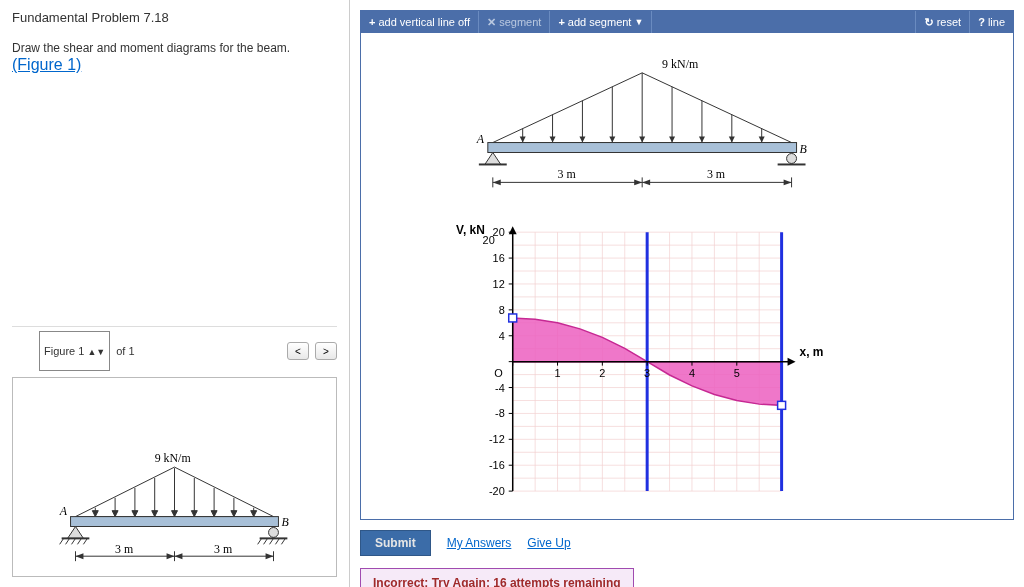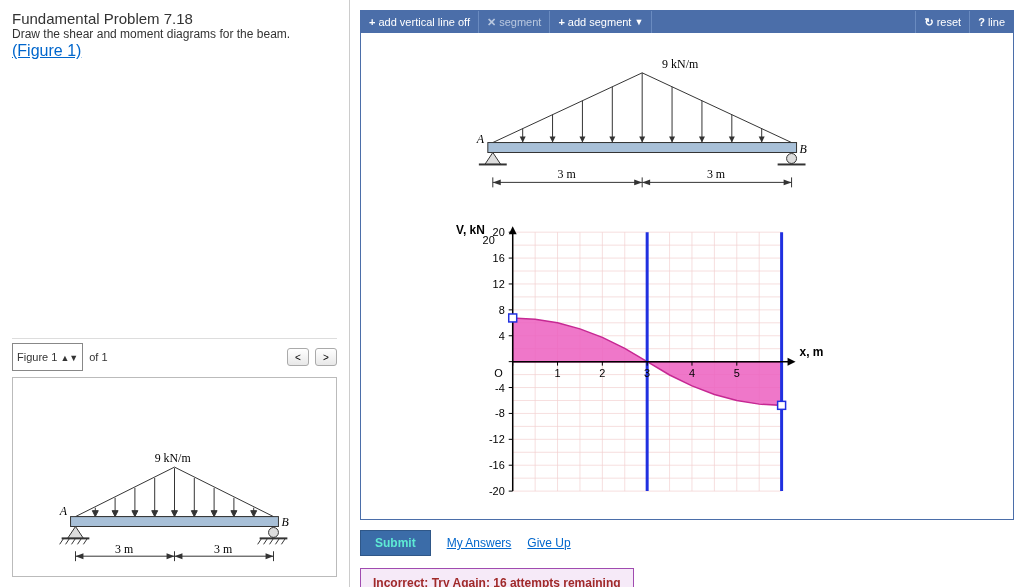--- a/index.html
+++ b/index.html
@@ -1,42 +1,42 @@
 <!DOCTYPE html>
 <html><head>
 <meta charset="utf-8">
 <style>
   * { box-sizing: border-box; margin: 0; padding: 0; }
   body { font-family: Arial, Helvetica, sans-serif; font-size: 12px; color: #333; background: #fff; width: 1024px; height: 587px; overflow: hidden; }
   .layout { display: flex; width: 100%; height: 100%; }
   .left-panel { width: 350px; border-right: 1px solid #ccc; padding: 10px 12px; display: flex; flex-direction: column; }
-  .problem-title { font-size: 15px; font-weight: normal; }
+  .problem-title { font-size: 13px; font-weight: normal; margin-bottom: 16px; }
   .problem-desc { font-size: 12px; margin-bottom: 1px; }
   .figure-link { color: #0066cc; text-decoration: underline; cursor: pointer; font-size: 16px; }
   .left-spacer { flex: 1; }
   .figure-nav { display: flex; align-items: center; gap: 6px; margin-bottom: 6px; padding-top: 4px; border-top: 1px solid #ddd; }
-  .figure-select { border: 1px solid #888; padding: 7px 4px; font-size: 11px; background: #fff; }
+  .figure-select { border: 1px solid #888; padding: 13px 4px; font-size: 11px; background: #fff; margin-left: 27px; }
   .of-text { font-size: 11px; text-align: right; }
   .fignav-spacer { flex: 1; }
   .fignav-btn { width: 22px; height: 18px; border: 1px solid #aaa; background: linear-gradient(#fff,#e8e8e8); border-radius: 3px; font-size: 10px; cursor: pointer; }
   .figure-box { border: 1px solid #bbb; height: 200px; position: relative; background: #fff; }
   .beam-svg { width: 100%; height: 100%; }
 
   .right-panel { flex: 1; padding: 10px; position: relative; }
   .outer-box { border: 1px solid #4b6ea9; height: 510px; position: relative; background: #fff; }
   .toolbar { position: absolute; top: 0; left: 0; right: 0; height: 22px; background: #4b6ea9; display: flex; align-items: stretch; font-size: 11px; color: #fff; }
   .tbtn { display: flex; align-items: center; gap: 3px; padding: 0 8px; border-right: 1px solid #6a8bc0; cursor: pointer; background: #4b6ea9; color: #fff; }
   .tbtn.dim { color: #b9c8e0; }
   .tb-icon { font-weight: bold; font-size: 11px; }
   .tb-spacer { flex: 1; }
   .tbtn-right { border-left: 1px solid #6a8bc0; border-right: none; }
   .graph-area { position: absolute; top: 22px; left: 0; right: 0; bottom: 0; background: #fff; }
 
   .below-row { margin-top: 10px; display: flex; align-items: center; gap: 16px; }
-  .submit-btn { background: #3b6ca8; color: #5eead4; font-weight: bold; padding: 5px 14px; border: 1px solid #2f5788; font-size: 12px; cursor: pointer; }
+  .submit-btn { background: #3b6ca8; color: #e5e5e5; font-weight: bold; padding: 5px 14px; border: 1px solid #2f5788; font-size: 12px; cursor: pointer; }
   .link-under { color: #0066cc; text-decoration: underline; font-size: 12px; cursor: pointer; }
   .feedback-box { margin-top: 12px; border: 1px solid #a04bb0; background: #f6eaf8; color: #a02a2a; font-weight: bold; font-size: 12px; padding: 7px 12px; display: inline-block; }
 
   .beam-label { font: italic 12px serif; }
   .dim-label { font: 12px serif; }
   .axis-label { font: bold 12px Arial; }
   .tick-label { font: 11px Arial; }
 </style>
 </head>
 <body>

